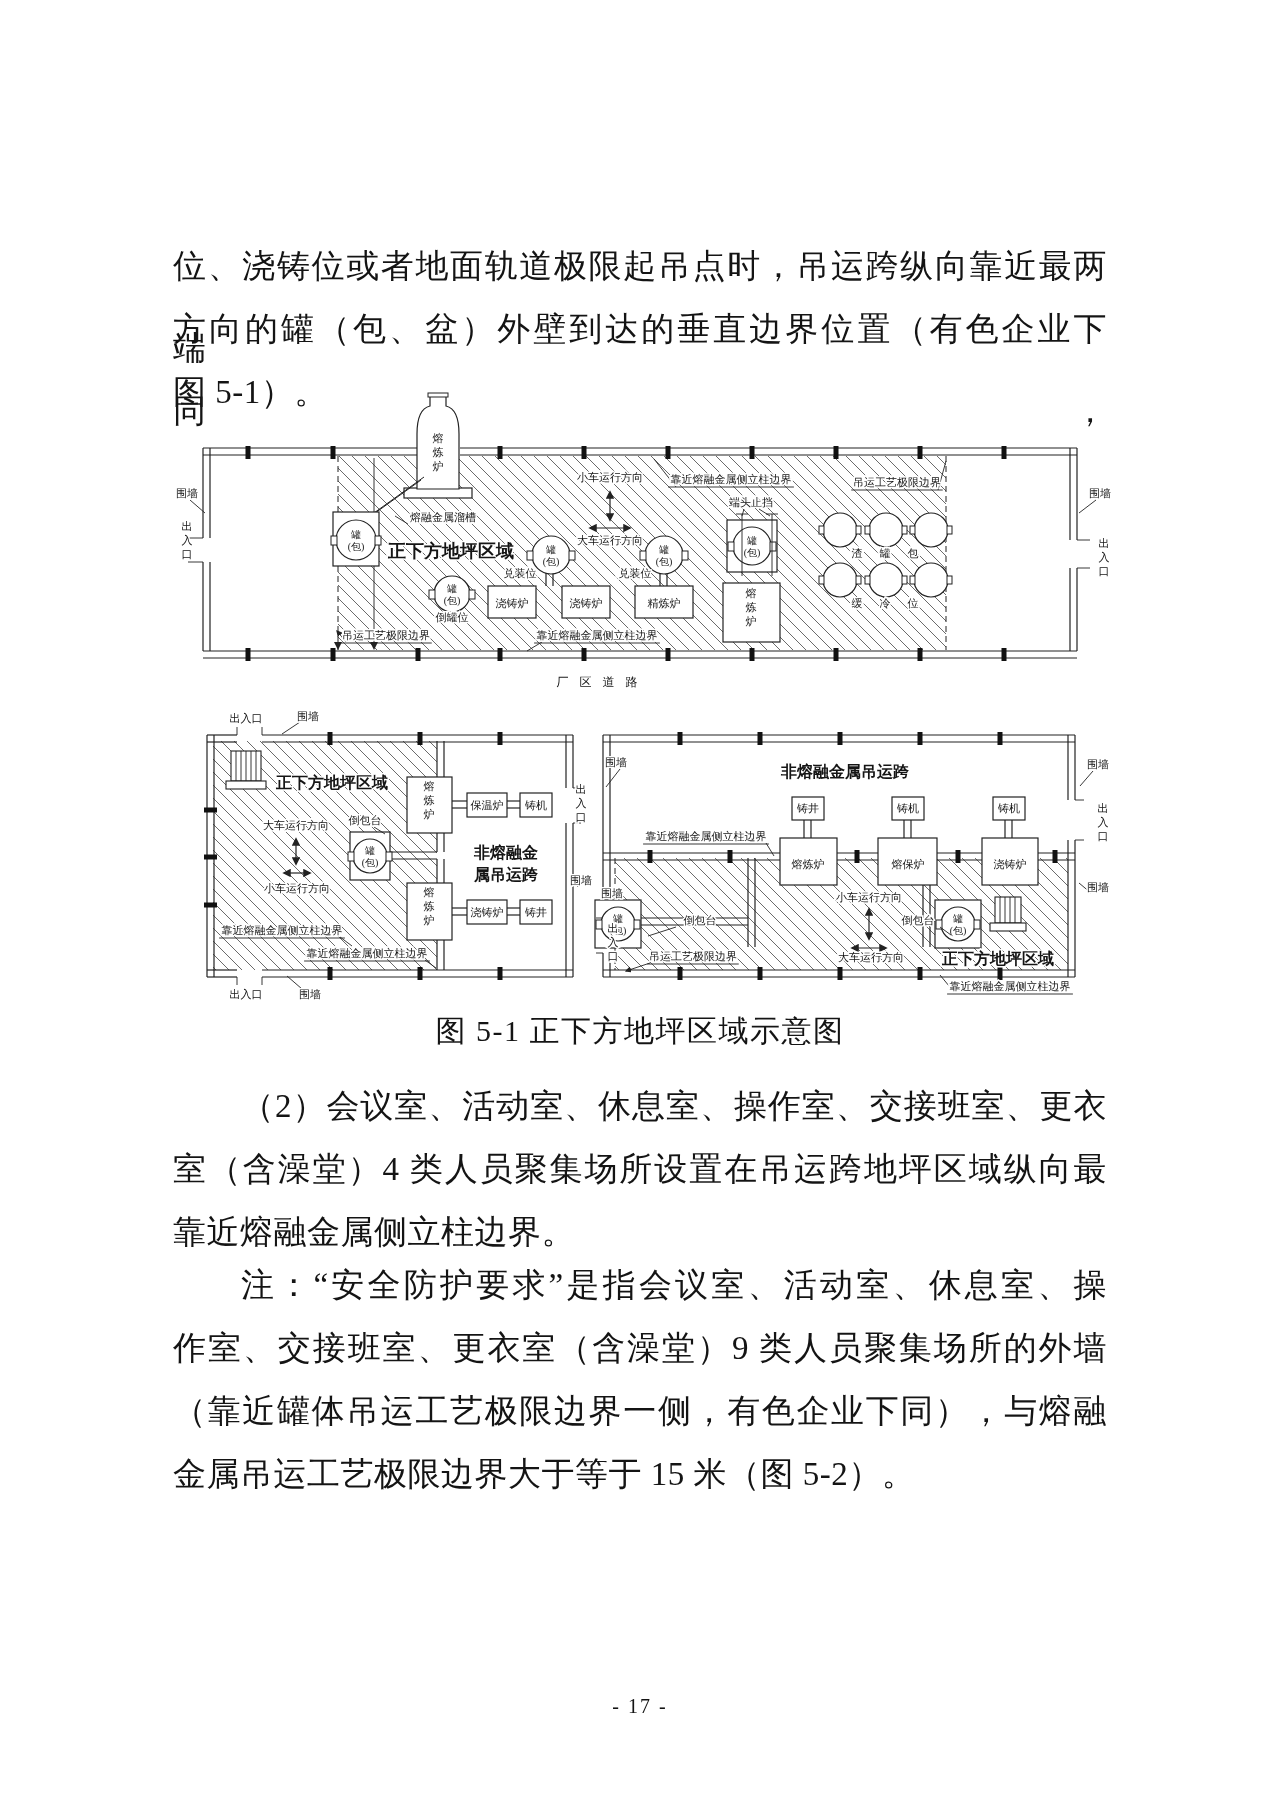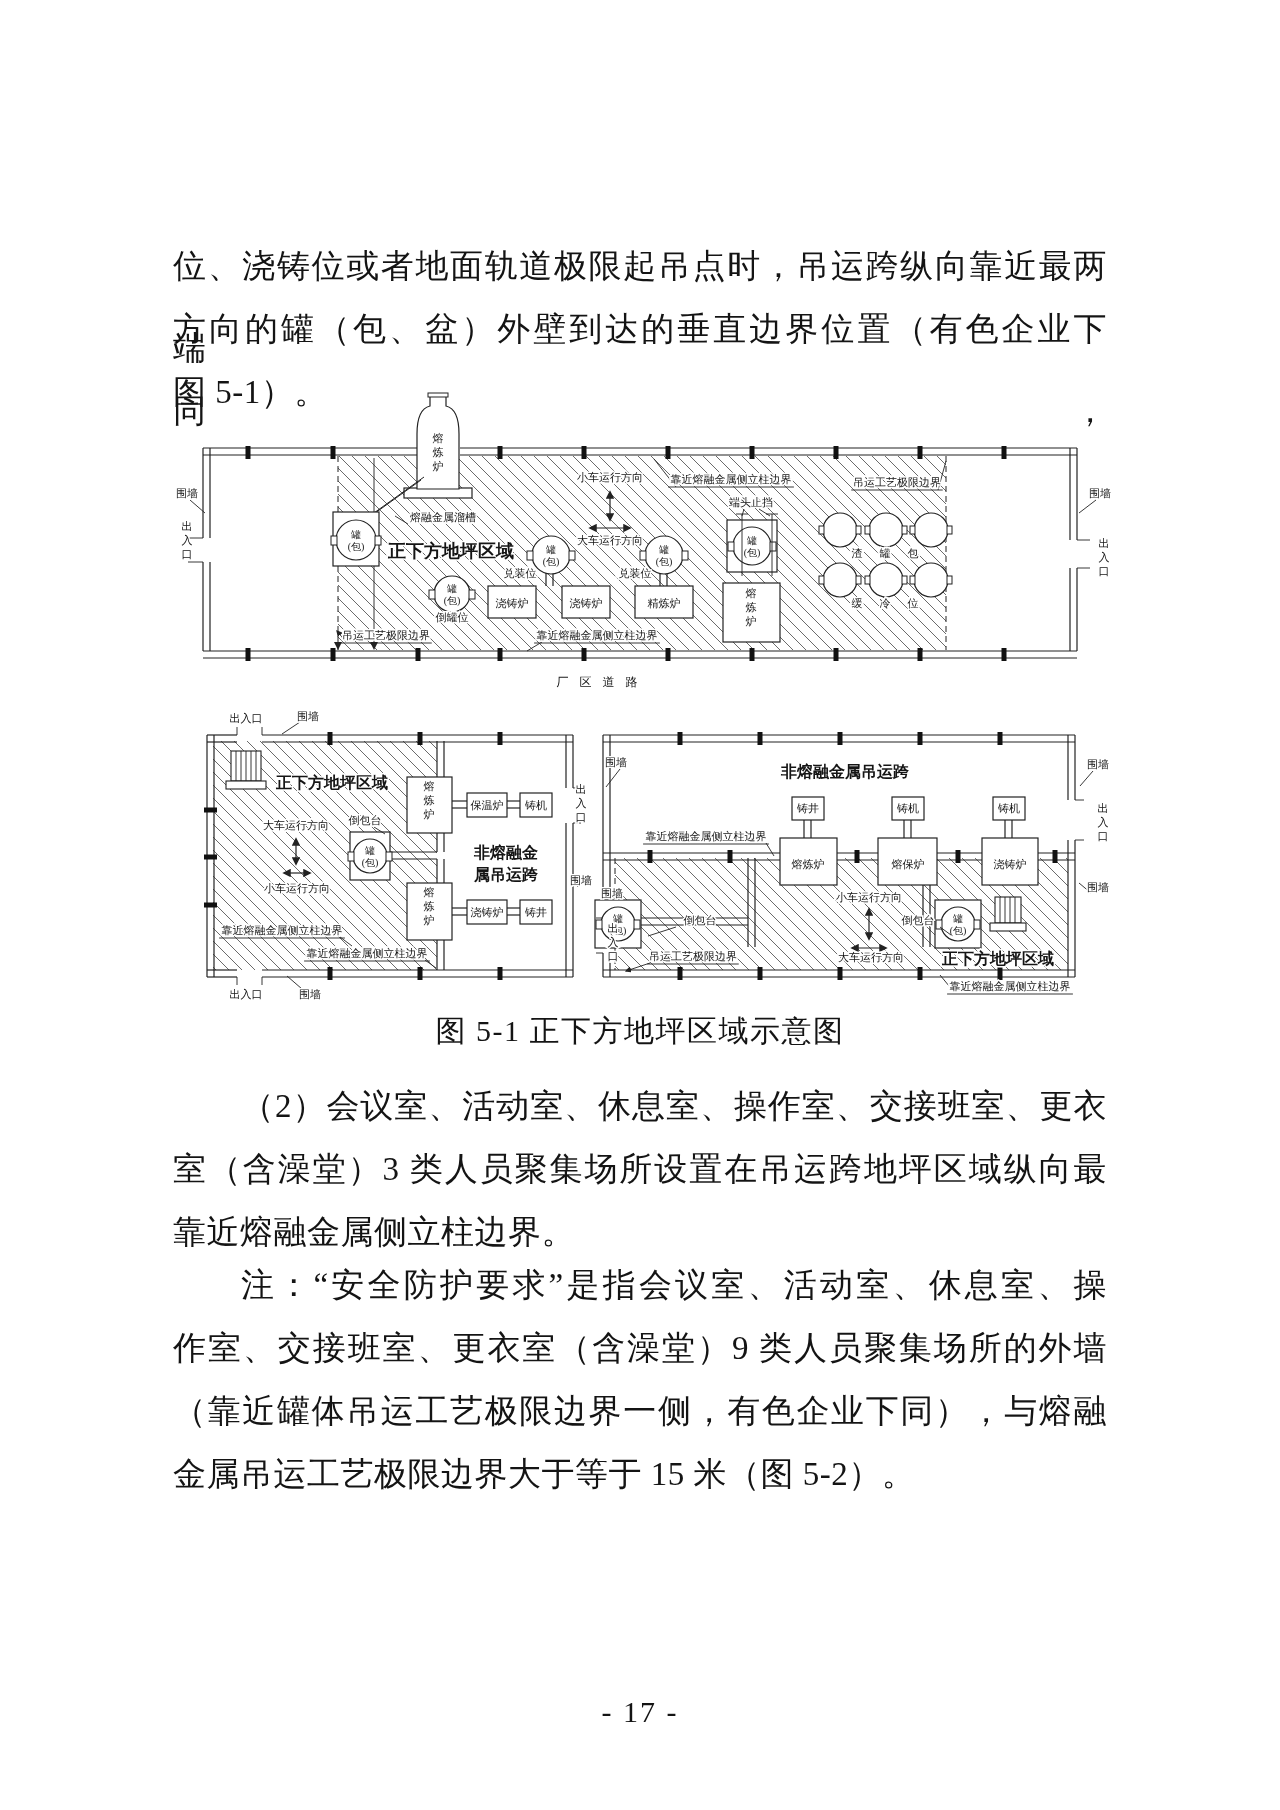--- a/index.html
+++ b/index.html
@@ -6,21 +6,21 @@
   .page { position:relative; width:1280px; height:1810px; background:#fff;
           font-family:"Liberation Serif","DejaVu Serif",serif; color:#111; overflow:hidden; }
   .para { position:absolute; left:173px; width:934px; }
   .bline { height:63px; line-height:82px; font-size:33px; letter-spacing:0.5px;
            color:#141414; }
   .bline.j { text-align:justify; text-align-last:justify; }
   .bline.ind { padding-left:68px; }
   #caption { position:absolute; left:0; top:1010px; width:1280px; text-align:center;
              font-size:30px; letter-spacing:1.5px; line-height:42px; color:#141414; }
   #pagenum { position:absolute; left:0; top:1695px; width:1280px; text-align:center;
-             font-size:30px; letter-spacing:2px; color:#141414; }
+             font-size:20px; letter-spacing:2px; color:#141414; }
   #fig { position:absolute; left:0; top:0; }
   #fig text { font-family:"Liberation Serif","DejaVu Serif",serif; fill:#151515;
               paint-order:stroke fill; stroke:#ffffff; stroke-width:3px; }
 </style>
 </head>
 <body>
 
 <div class="page">
 
   <svg id="fig" width="1280" height="1010" viewBox="0 0 1280 1010">
@@ -415,21 +415,21 @@
   <div id="para1" class="para" style="top:225px">
       <div class="bline j">位、浇铸位或者地面轨道极限起吊点时，吊运跨纵向靠近最两端</div>
       <div class="bline j">方向的罐（包、盆）外壁到达的垂直边界位置（有色企业下同，</div>
       <div class="bline">图 5-1）。</div>
     </div>
 
   <div id="caption">图 5-1  正下方地坪区域示意图</div>
 
   <div id="para2" class="para" style="top:1065px">
       <div class="bline j ind">（2）会议室、活动室、休息室、操作室、交接班室、更衣</div>
-      <div class="bline j">室（含澡堂）3 类人员聚集场所设置在吊运跨地坪区域纵向最</div>
+      <div class="bline j">室（含澡堂）4 类人员聚集场所设置在吊运跨地坪区域纵向最</div>
       <div class="bline">靠近熔融金属侧立柱边界。</div>
     </div>
 
   <div id="para3" class="para" style="top:1244px">
       <div class="bline j ind">注：“安全防护要求”是指会议室、活动室、休息室、操</div>
       <div class="bline j">作室、交接班室、更衣室（含澡堂）9 类人员聚集场所的外墙</div>
       <div class="bline j">（靠近罐体吊运工艺极限边界一侧，有色企业下同），与熔融</div>
       <div class="bline">金属吊运工艺极限边界大于等于 15 米（图 5-2）。</div>
     </div>
 

